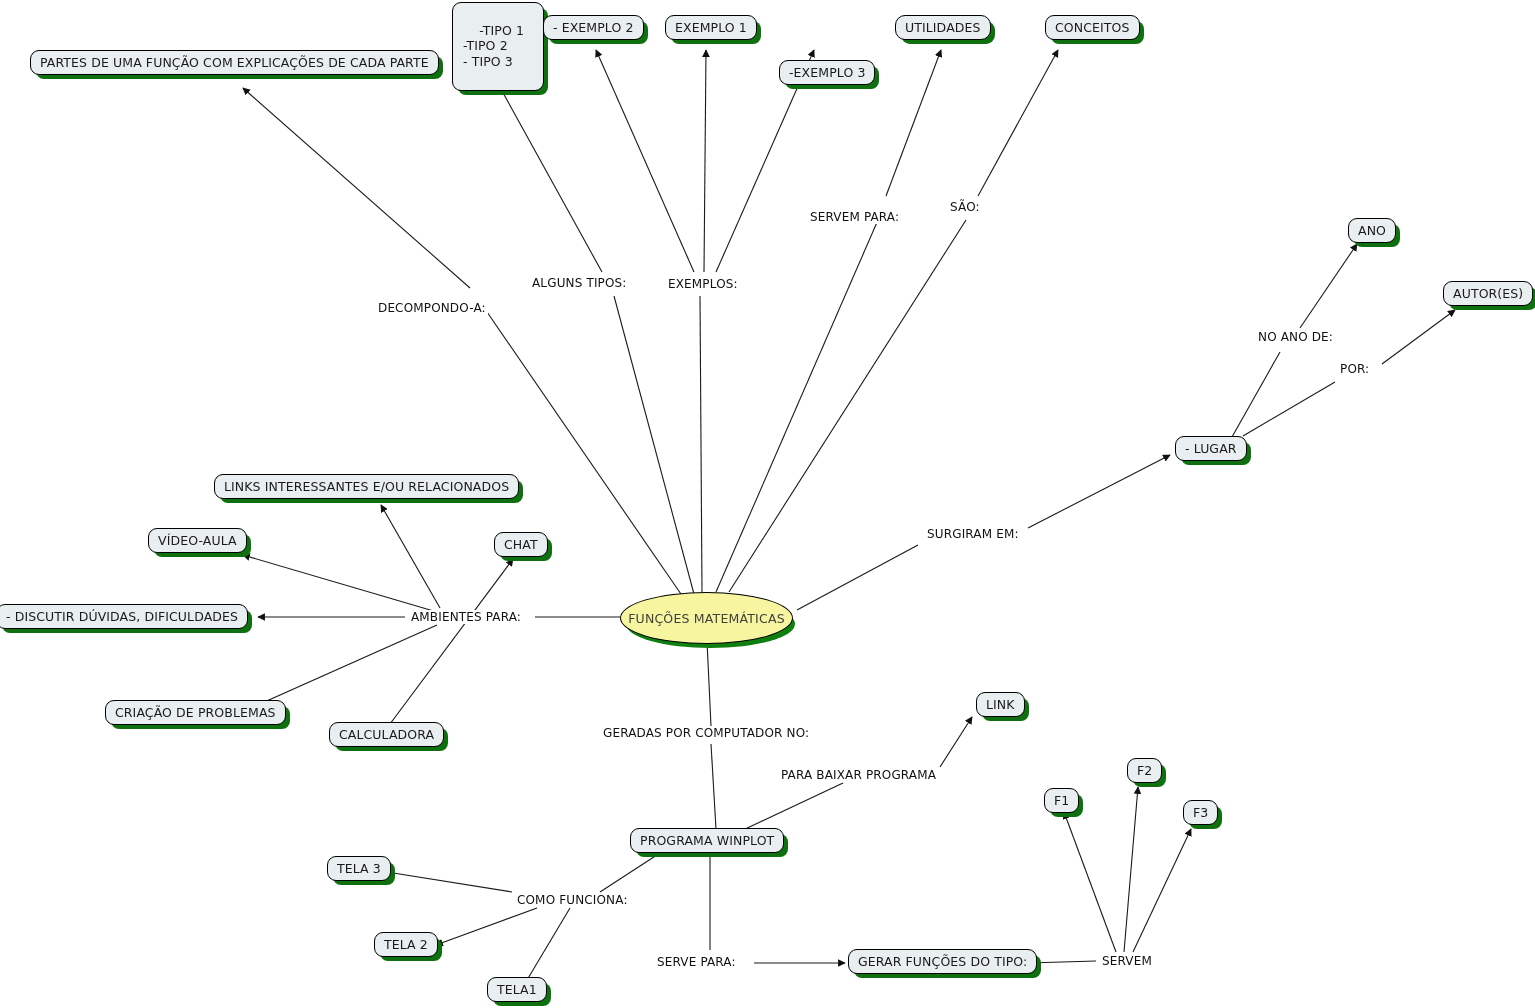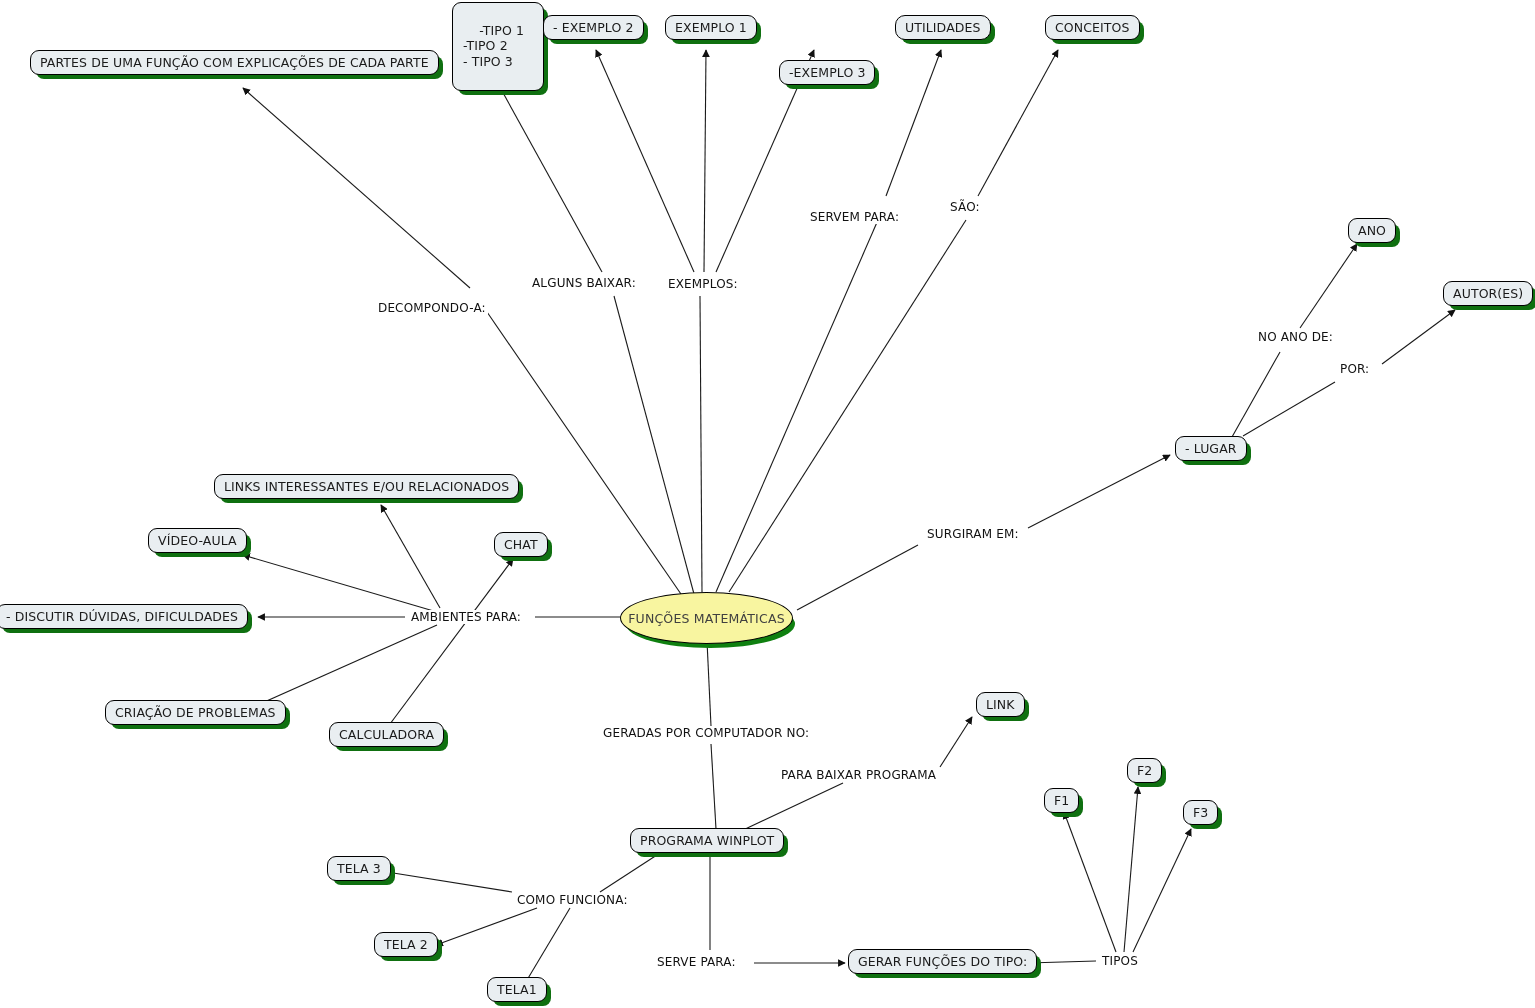--- a/index.html
+++ b/index.html
@@ -260,21 +260,21 @@
   <div class="node" style="left:1127px; top:758px;">
     <span>F2</span>
   </div>
 
   <div class="node" style="left:1183px; top:800px;">
     <span>F3</span>
   </div>
 
   <div class="edge-label" style="left:376px; top:301px;">DECOMPONDO-A:</div>
 
-  <div class="edge-label" style="left:530px; top:276px;">ALGUNS BAIXAR:</div>
+  <div class="edge-label" style="left:530px; top:276px;">ALGUNS TIPOS:</div>
 
   <div class="edge-label" style="left:666px; top:277px;">EXEMPLOS:</div>
 
   <div class="edge-label" style="left:808px; top:210px;">SERVEM PARA:</div>
 
   <div class="edge-label" style="left:948px; top:200px;">SÃO:</div>
 
   <div class="edge-label" style="left:925px; top:527px;">SURGIRAM EM:</div>
 
   <div class="edge-label" style="left:1256px; top:330px;">NO ANO DE:</div>
@@ -284,15 +284,15 @@
   <div class="edge-label" style="left:409px; top:610px;">AMBIENTES PARA:</div>
 
   <div class="edge-label" style="left:601px; top:726px;">GERADAS POR COMPUTADOR NO:</div>
 
   <div class="edge-label" style="left:779px; top:768px;">PARA BAIXAR PROGRAMA</div>
 
   <div class="edge-label" style="left:515px; top:893px;">COMO FUNCIONA:</div>
 
   <div class="edge-label" style="left:655px; top:955px;">SERVE PARA:</div>
 
-  <div class="edge-label" style="left:1100px; top:954px;">TIPOS</div>
+  <div class="edge-label" style="left:1100px; top:954px;">SERVEM</div>
 
 </div>
 
 </body></html>

